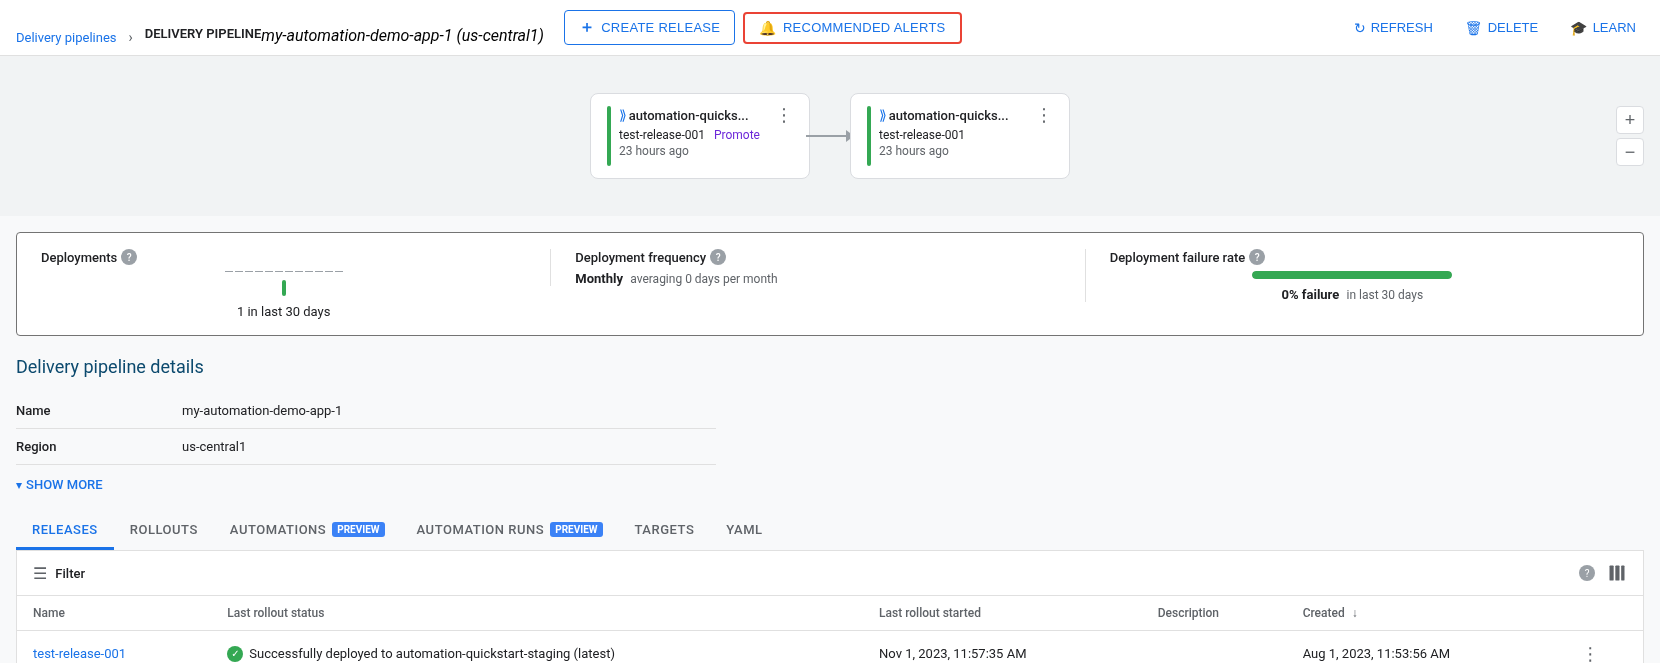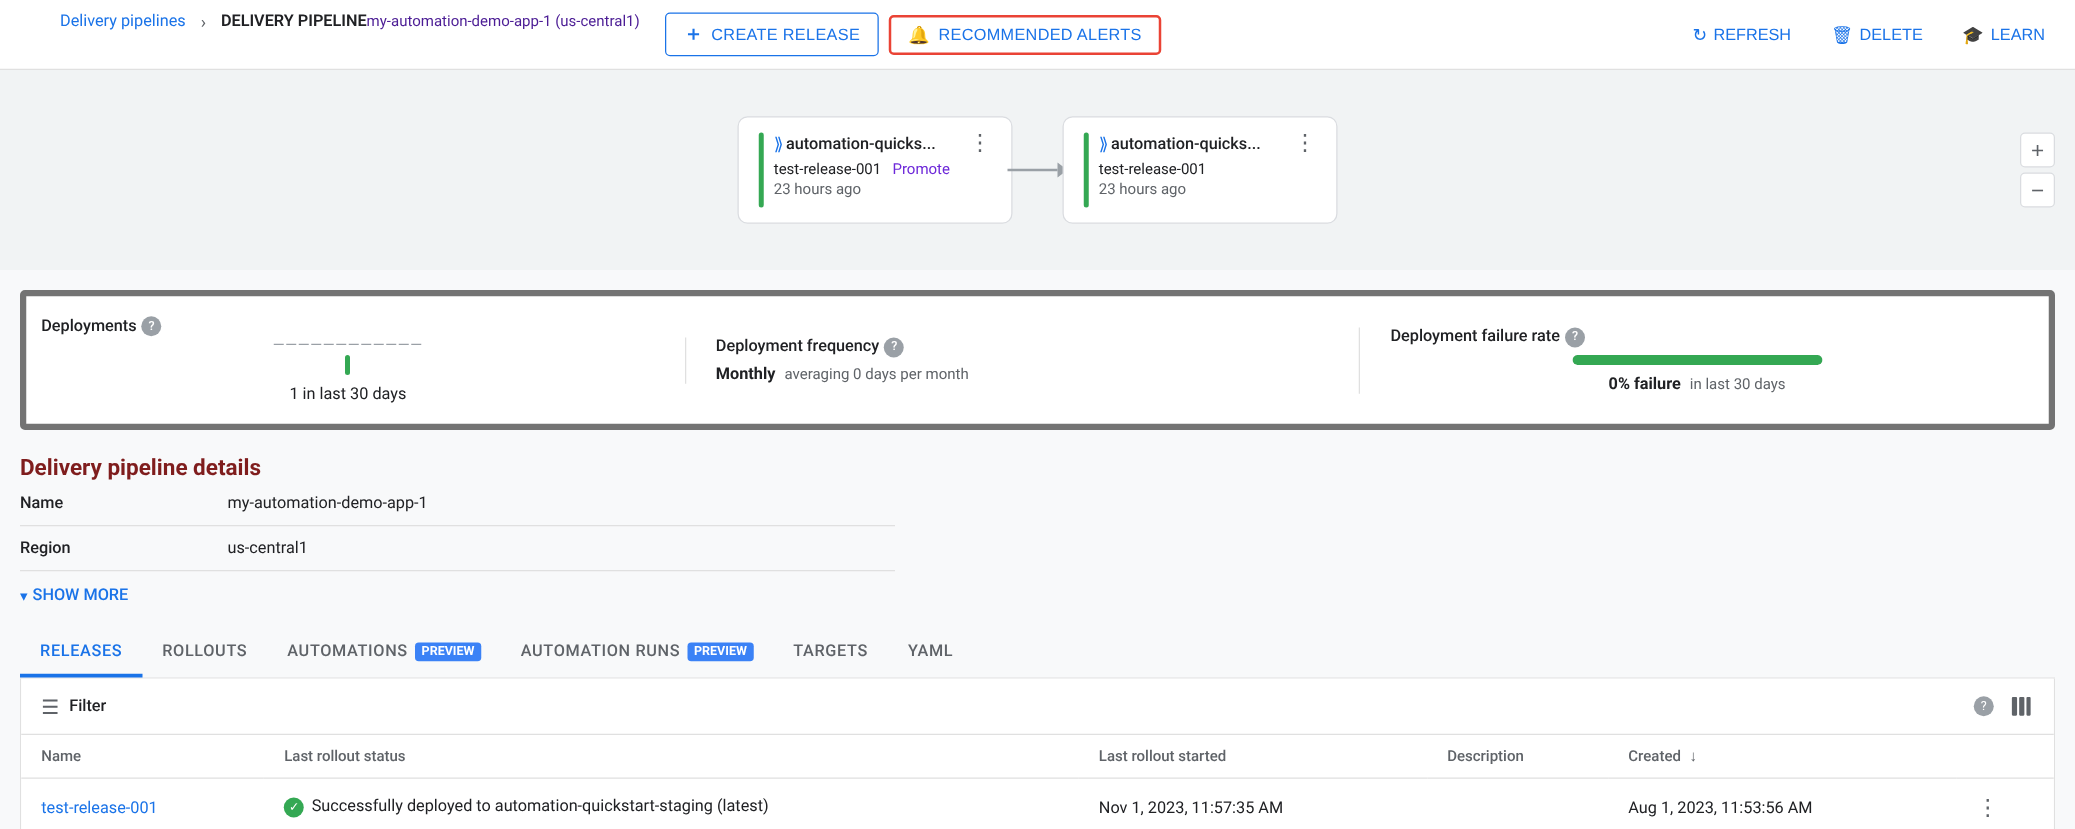--- a/index.html
+++ b/index.html
@@ -10,24 +10,23 @@
       display: flex;
       align-items: center;
       background: #fff;
       border-bottom: 1px solid #e0e0e0;
       padding: 0 16px;
       height: 56px;
       position: relative;
     }
     .topbar-left {
       display: flex;
-      align-items: flex-start;
+      align-items: flex-end;
       gap: 8px;
       flex: 1;
-      margin-left: 32px;
     }
     .breadcrumb-link {
       color: #1a73e8;
       font-size: 13px;
       cursor: pointer;
       text-decoration: none;
     }
     .breadcrumb-separator {
       color: #5f6368;
       font-size: 14px;
@@ -35,22 +34,23 @@
     }
     .breadcrumb-current {
       display: flex;
     }
     .breadcrumb-title {
       font-weight: 600;
       font-size: 13px;
       color: #202124;
     }
     .breadcrumb-subtitle {
-      font-size: 12px;
-      color: #4c1d95;
+      font-size: 16px;
+      color: #000000;
+      font-style: italic;
     }
     .btn-outlined {
       display: flex;
       align-items: center;
       gap: 6px;
       padding: 6px 14px;
       border: 1px solid #1a73e8;
       border-radius: 4px;
       color: #1a73e8;
       background: #fff;
@@ -188,26 +188,26 @@
       justify-content: center;
       cursor: pointer;
       font-size: 18px;
       color: #5f6368;
       font-weight: 300;
     }
 
     
     .metrics-bar {
       background: #fff;
-      border: 5px solid #737373;
+      border: 1px solid #737373;
       border-radius: 4px;
       margin: 16px 16px 0;
       display: flex;
-      align-items: center;
-      padding: 16px 12px;
+      align-items: flex-start;
+      padding: 16px 24px;
       gap: 0;
     }
     .metric-section {
       flex: 1;
       padding-right: 24px;
     }
     .metric-section + .metric-section {
       border-left: 1px solid #e0e0e0;
       padding-left: 24px;
     }
@@ -265,22 +265,23 @@
       background: #34a853;
       border-radius: 4px;
     }
 
     
     .details-section {
       padding: 20px 16px 0;
     }
     .details-title {
       font-size: 18px;
-      font-weight: 700;
-      color: #7f1d1d;
+      font-weight: 400;
+      color: #0c4a6e;
+      margin-bottom: 16px;
     }
     .details-table {
       width: 100%;
       max-width: 700px;
     }
     .detail-row {
       display: flex;
       align-items: center;
       border-bottom: 1px solid #e0e0e0;
       padding: 10px 0;

